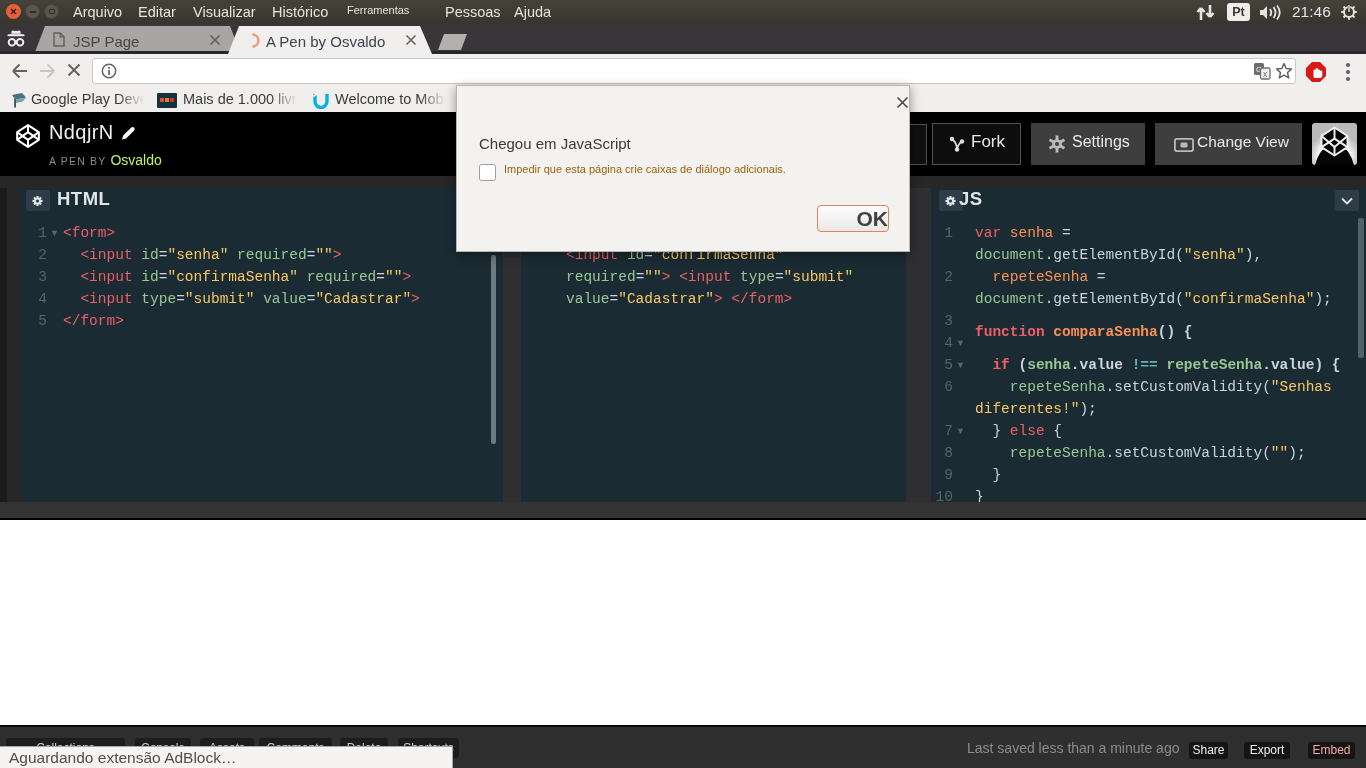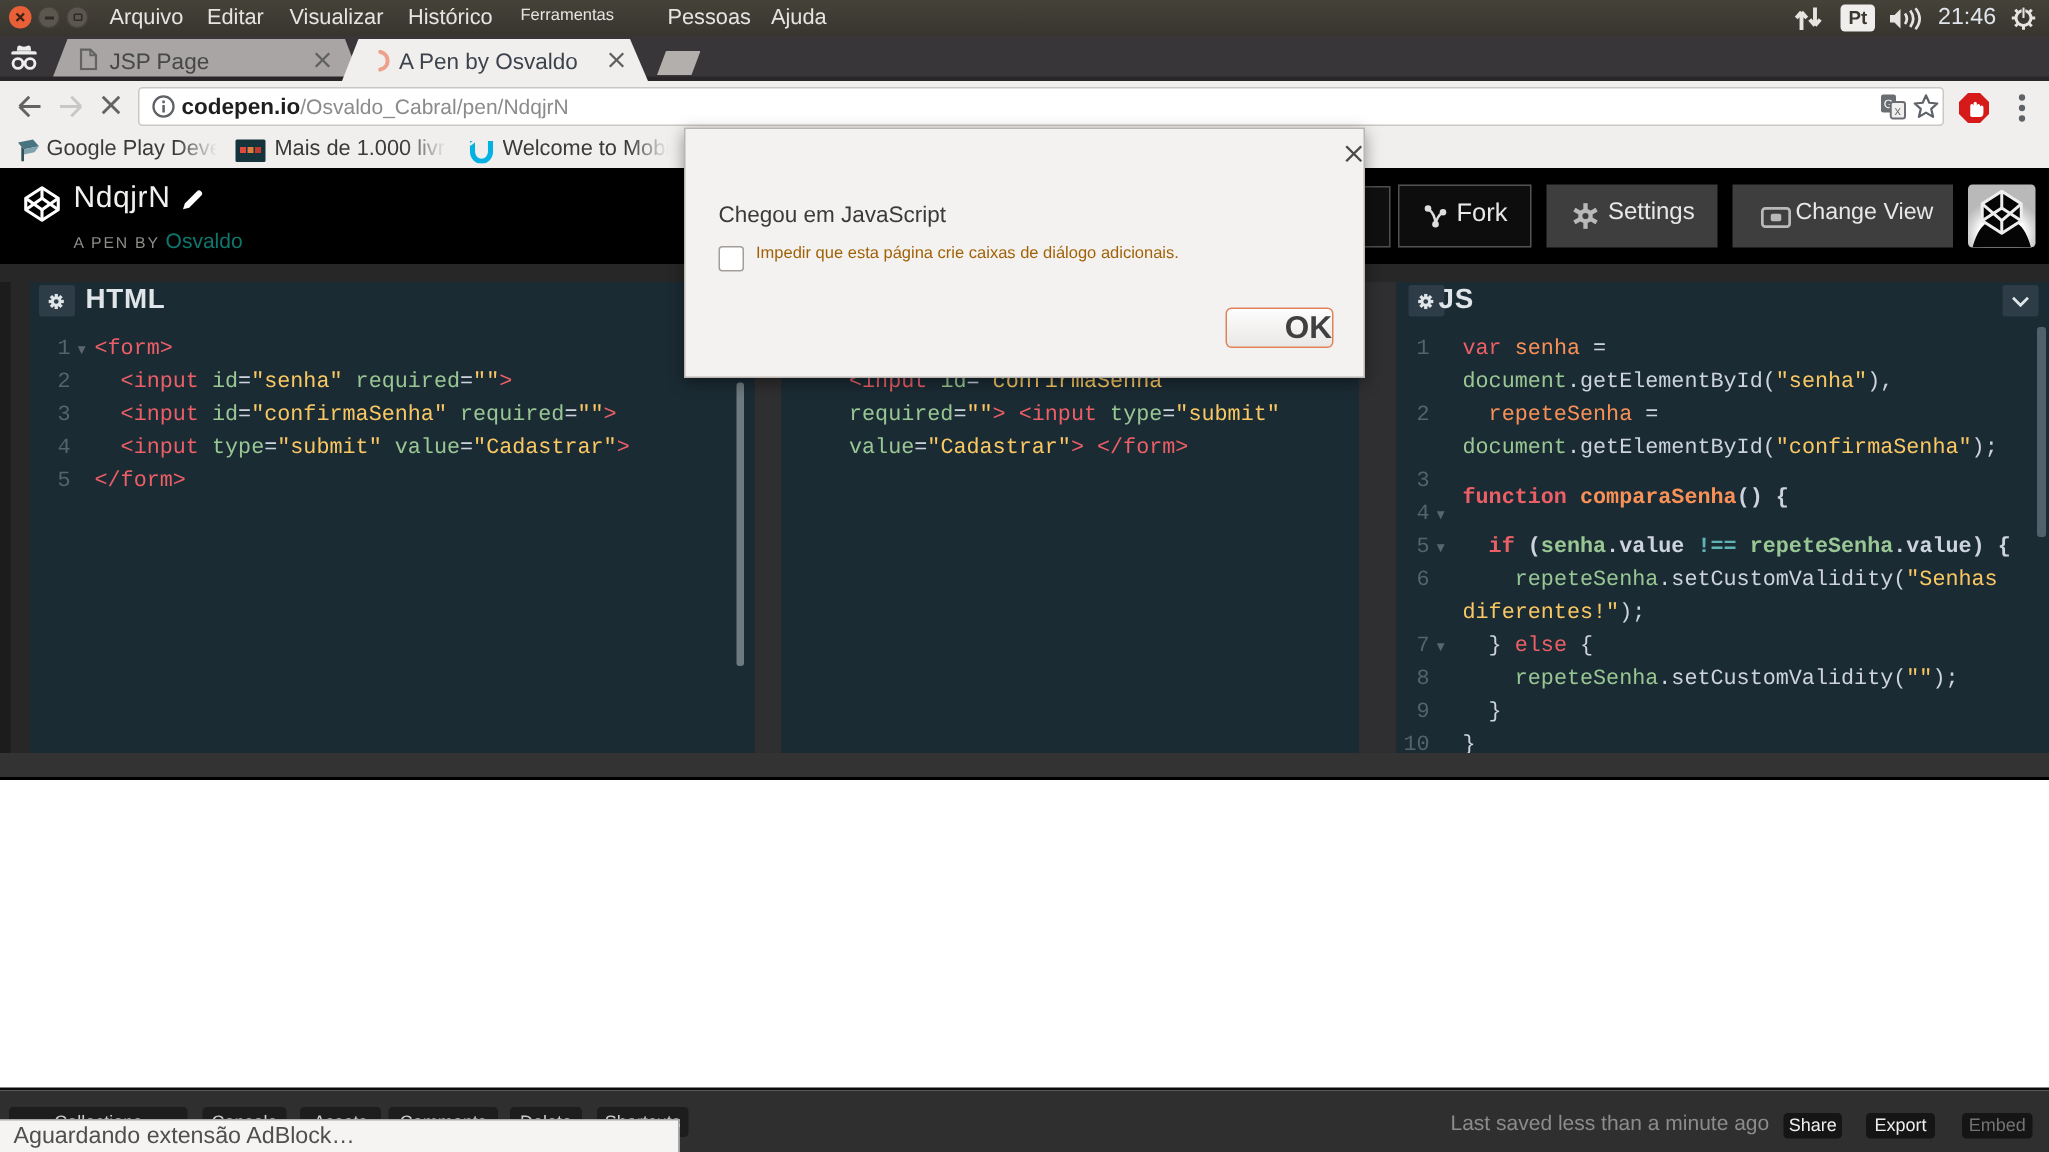--- a/index.html
+++ b/index.html
@@ -101,21 +101,20 @@
   <svg class="abs" style="left:67px;top:9px;" width="14" height="14">
       <path d="M1.5 1.5 L12.5 12.5 M12.5 1.5 L1.5 12.5" stroke="#636363" stroke-width="1.9"></path>
     </svg>
   
   <div class="abs" style="left:92px;top:4px;width:1204px;height:26px;background:#fff;border:1px solid #cac8c6;border-radius:3px;"></div>
   <svg class="abs" style="left:101px;top:9px;" width="16" height="16">
     <circle cx="8" cy="8" r="6.7" fill="none" stroke="#5f6368" stroke-width="1.5"></circle>
     <rect x="7.2" y="7" width="1.7" height="5" fill="#5f6368"></rect>
     <rect x="7.2" y="4" width="1.7" height="1.8" fill="#5f6368"></rect>
   </svg>
-  <div class="abs" style="left:121px;top:9px;font-size:15px;color:#1f1f1f;font-weight:bold;">codepen.io<span style="color:#8b8b8b;font-weight:normal;font-size:14px;">/Osvaldo_Cabral/pen/NdqjrN</span></div>
   
   <svg class="abs" style="left:1253px;top:8px;" width="18" height="18">
     <rect x="1" y="1" width="10" height="12" rx="1.5" fill="#6a6e72"></rect>
     <text x="6" y="10" font-size="8" fill="#fff" text-anchor="middle" font-family="Liberation Sans">G</text>
     <rect x="7.5" y="6" width="9.5" height="11" rx="1.5" fill="#f1efee" stroke="#6a6e72" stroke-width="1.3"></rect>
     <text x="12.2" y="14.5" font-size="8.5" fill="#6a6e72" text-anchor="middle" font-family="Liberation Sans">x</text>
   </svg>
   <svg class="abs" style="left:1275px;top:8px;" width="18" height="17">
     <path d="M9 1.6 L11.2 6.5 16.5 7 12.5 10.6 13.7 15.9 9 13.1 4.3 15.9 5.5 10.6 1.5 7 6.8 6.5 Z" fill="none" stroke="#5f6368" stroke-width="1.5" stroke-linejoin="round"></path>
   </svg>
@@ -157,21 +156,21 @@
     <line x1="12" y1="22" x2="12" y2="15.5"></line>
     <polyline points="22 8.5 12 15.5 2 8.5"></polyline>
     <polyline points="2 15.5 12 8.5 22 15.5"></polyline>
     <line x1="12" y1="2" x2="12" y2="8.5"></line>
   </svg>
   <div class="abs" style="left:49px;top:9px;font-size:20px;letter-spacing:0.4px;color:#f0f0ee;">NdqjrN</div>
   <svg class="abs" style="left:120px;top:13px;" width="17" height="16">
     <path d="M2 14.5 L3.2 10.6 L11.2 2.6 a1.9 1.9 0 0 1 2.9 2.9 L6.1 13.5 Z" fill="#fff"></path>
   </svg>
   <div class="abs" style="left:49px;top:151px;"></div>
-  <div class="abs" style="left:49px;top:40px;font-size:10.5px;letter-spacing:1.2px;color:#8c8c88;">A PEN BY <span style="font-size:14px;letter-spacing:0;color:#0f766e;margin-top:10px;">Osvaldo</span></div>
+  <div class="abs" style="left:49px;top:40px;font-size:10.5px;letter-spacing:1.2px;color:#8c8c88;">A PEN BY <span style="font-size:14px;letter-spacing:0;color:#bef264;margin-top:10px;">Osvaldo</span></div>
 
   <div class="abs" style="left:850px;top:12px;width:77px;height:41px;background:#101010;border:1px solid #4e4e4e;"></div>
 
   <div class="abs" style="left:932px;top:11px;width:89px;height:42px;background:#0d0d0d;border:1px solid #525252;"></div>
   <svg class="abs" style="left:949px;top:24px;" width="18" height="17">
     <circle cx="3" cy="3" r="2.2" fill="#ddd"></circle>
       <circle cx="13" cy="5.5" r="2.2" fill="#ddd"></circle>
       <circle cx="8" cy="13.5" r="2.2" fill="#ddd"></circle>
     <path d="M3 3 Q8 7 8 13.5 M13 5.5 Q9 8 8 13.5" stroke="#ddd" stroke-width="1.7" fill="none"></path>
   </svg>
@@ -308,21 +307,21 @@
 <div class="abs" style="left:0;top:727px;width:1366px;height:41px;background:#2f2f2f;">
   <div class="abs" style="left:6px;top:11px;width:119px;height:20px;background:#1d1d1d;border-radius:3px;text-align:center;font-size:12px;color:#ccc;line-height:20px;">Collections</div>
   <div class="abs" style="left:135px;top:11px;width:56px;height:20px;background:#1d1d1d;border-radius:3px;text-align:center;font-size:12px;color:#ccc;line-height:20px;">Console</div>
   <div class="abs" style="left:200px;top:11px;width:54px;height:20px;background:#1d1d1d;border-radius:3px;text-align:center;font-size:12px;color:#ccc;line-height:20px;">Assets</div>
   <div class="abs" style="left:259px;top:11px;width:73px;height:20px;background:#1d1d1d;border-radius:3px;text-align:center;font-size:12px;color:#ccc;line-height:20px;">Comments</div>
   <div class="abs" style="left:340px;top:11px;width:48px;height:20px;background:#1d1d1d;border-radius:3px;text-align:center;font-size:12px;color:#ccc;line-height:20px;">Delete</div>
   <div class="abs" style="left:398px;top:11px;width:61px;height:20px;background:#1d1d1d;border-radius:3px;text-align:center;font-size:12px;color:#ccc;line-height:20px;">Shortcuts</div>
   <div class="abs" style="left:967px;top:13px;white-space:nowrap;font-size:14px;color:#8c8c8c;">Last saved less than a minute ago</div>
   <div class="abs" style="left:1189px;top:15px;width:39px;height:17px;background:#151515;border-radius:3px;text-align:center;font-size:12px;color:#eee;line-height:17px;">Share</div>
   <div class="abs" style="left:1244px;top:15px;width:46px;height:17px;background:#151515;border-radius:3px;text-align:center;font-size:12px;color:#eee;line-height:17px;">Export</div>
-  <div class="abs" style="left:1308px;top:15px;width:47px;height:17px;background:#151515;border-radius:3px;text-align:center;font-size:12px;color:#737373;line-height:17px;">Embed</div>
+  <div class="abs" style="left:1308px;top:15px;width:47px;height:17px;background:#151515;border-radius:3px;text-align:center;font-size:12px;color:#fca5a5;line-height:17px;">Embed</div>
 </div>
 
 <div class="abs" style="left:0;top:746px;width:453px;height:22px;background:#f6f4f3;border:1px solid #a8a8a8;border-left:none;border-bottom:none;z-index:40;">
   <div class="abs" style="left:9px;top:2px;font-size:15.5px;color:#4f4f4f;">Aguardando extensão AdBlock…</div>
 </div>
 
 <div class="abs" style="left:456px;top:85px;width:454px;height:167px;background:#f3f2f0;border:1px solid #b9b5b0;box-shadow:0 3px 10px rgba(0,0,0,0.4);z-index:50;">
   <svg class="abs" style="left:439px;top:10px;" width="13" height="13">
       <path d="M1.5 1.5 L11.5 11.5 M11.5 1.5 L1.5 11.5" stroke="#4a4a4a" stroke-width="1.6"></path>
     </svg>

